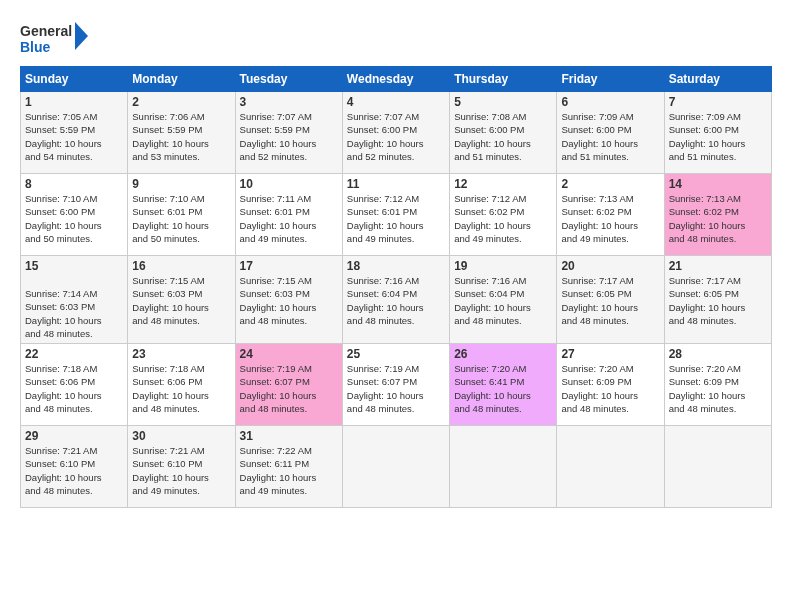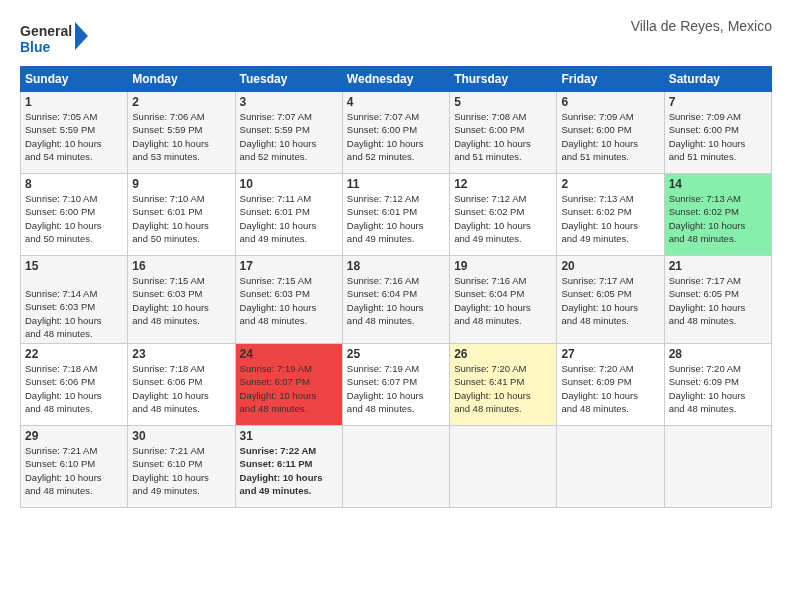--- a/index.html
+++ b/index.html
@@ -87,21 +87,20 @@
 <div class="page">
   <div class="header">
     <div class="logo">
         <svg viewBox="0 0 70 38" width="70" height="38">
           <text x="0" y="18" font-size="14" font-weight="bold" fill="#333" font-family="Arial">General</text>
           <text x="0" y="34" font-size="14" font-weight="bold" fill="#1565c0" font-family="Arial">Blue</text>
           <polygon points="55,4 68,18 55,32" fill="#1565c0"></polygon>
         </svg>
       </div>
     <div class="title-block">
-      <div class="subtitle">Villa de Reyes, Mexico</div>
     </div>
   </div>
 
   <table>
     <thead>
       <tr>
         <th>Sunday</th>
         <th>Monday</th>
         <th>Tuesday</th>
         <th>Wednesday</th>
@@ -224,21 +223,21 @@
           </td>
           <td style="background: rgb(255, 255, 255);">
             <span class="day-num">2</span>
             <div class="day-info" style="font-size: 9.5px; line-height: 1.4;">
               <span style="display: block;">Sunrise: 7:13 AM</span>
               <span style="display: block;">Sunset: 6:02 PM</span>
               <span style="display: block;">Daylight: 10 hours</span>
               <span style="display: block;">and 49 minutes.</span>
             </div>
           </td>
-          <td style="background: #86efac;">
+          <td style="background: #f9a8d4;">
             <span class="day-num">14</span>
             <div class="day-info" style="font-size: 9.5px; line-height: 1.4;">
               <span style="display: block;">Sunrise: 7:13 AM</span>
               <span style="display: block;">Sunset: 6:02 PM</span>
               <span style="display: block;">Daylight: 10 hours</span>
               <span style="display: block;">and 48 minutes.</span>
             </div>
           </td>
         </tr>
         <tr>
@@ -318,39 +317,39 @@
           </td>
           <td style="background: rgb(255, 255, 255);">
             <span class="day-num">23</span>
             <div class="day-info" style="font-size: 9.5px; line-height: 1.4;">
               <span style="display: block;">Sunrise: 7:18 AM</span>
               <span style="display: block;">Sunset: 6:06 PM</span>
               <span style="display: block;">Daylight: 10 hours</span>
               <span style="display: block;">and 48 minutes.</span>
             </div>
           </td>
-          <td style="background: #ef4444;">
+          <td style="background: #f9a8d4;">
             <span class="day-num">24</span>
             <div class="day-info" style="font-size: 9.5px; line-height: 1.4;">
               <span style="display: block;">Sunrise: 7:19 AM</span>
               <span style="display: block;">Sunset: 6:07 PM</span>
               <span style="display: block;">Daylight: 10 hours</span>
               <span style="display: block;">and 48 minutes.</span>
             </div>
           </td>
           <td style="background: rgb(255, 255, 255);">
             <span class="day-num">25</span>
             <div class="day-info" style="font-size: 9.5px; line-height: 1.4;">
               <span style="display: block;">Sunrise: 7:19 AM</span>
               <span style="display: block;">Sunset: 6:07 PM</span>
               <span style="display: block;">Daylight: 10 hours</span>
               <span style="display: block;">and 48 minutes.</span>
             </div>
           </td>
-          <td style="background: #fef9c3;">
+          <td style="background: #f0abfc;">
             <span class="day-num">26</span>
             <div class="day-info" style="font-size: 9.5px; line-height: 1.4;">
               <span style="display: block;">Sunrise: 7:20 AM</span>
               <span style="display: block;">Sunset: 6:41 PM</span>
               <span style="display: block;">Daylight: 10 hours</span>
               <span style="display: block;">and 48 minutes.</span>
             </div>
           </td>
           <td style="background: rgb(255, 255, 255);">
             <span class="day-num">27</span>
@@ -385,21 +384,21 @@
             <span class="day-num">30</span>
             <div class="day-info" style="font-size: 9.5px; line-height: 1.4;">
               <span style="display: block;">Sunrise: 7:21 AM</span>
               <span style="display: block;">Sunset: 6:10 PM</span>
               <span style="display: block;">Daylight: 10 hours</span>
               <span style="display: block;">and 49 minutes.</span>
             </div>
           </td>
           <td style="background: rgb(245, 245, 245);">
             <span class="day-num">31</span>
-            <div class="day-info" style="font-size: 9.5px; line-height: 1.4; font-weight: bold;">
+            <div class="day-info" style="font-size: 9.5px; line-height: 1.4;">
               <span style="display: block;">Sunrise: 7:22 AM</span>
               <span style="display: block;">Sunset: 6:11 PM</span>
               <span style="display: block;">Daylight: 10 hours</span>
               <span style="display: block;">and 49 minutes.</span>
             </div>
           </td>
           <td class="empty" style="background: rgb(245, 245, 245);"></td>
           <td class="empty" style="background: rgb(245, 245, 245);"></td>
           <td class="empty" style="background: rgb(245, 245, 245);"></td>
           <td class="empty" style="background: rgb(245, 245, 245);"></td>

